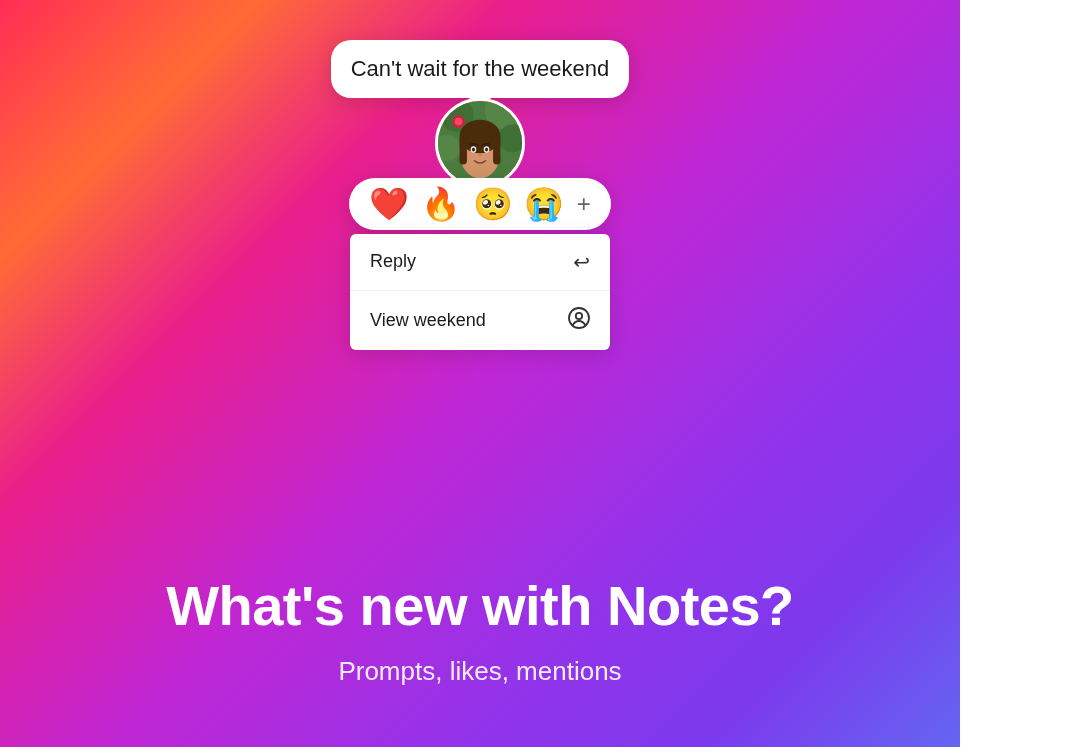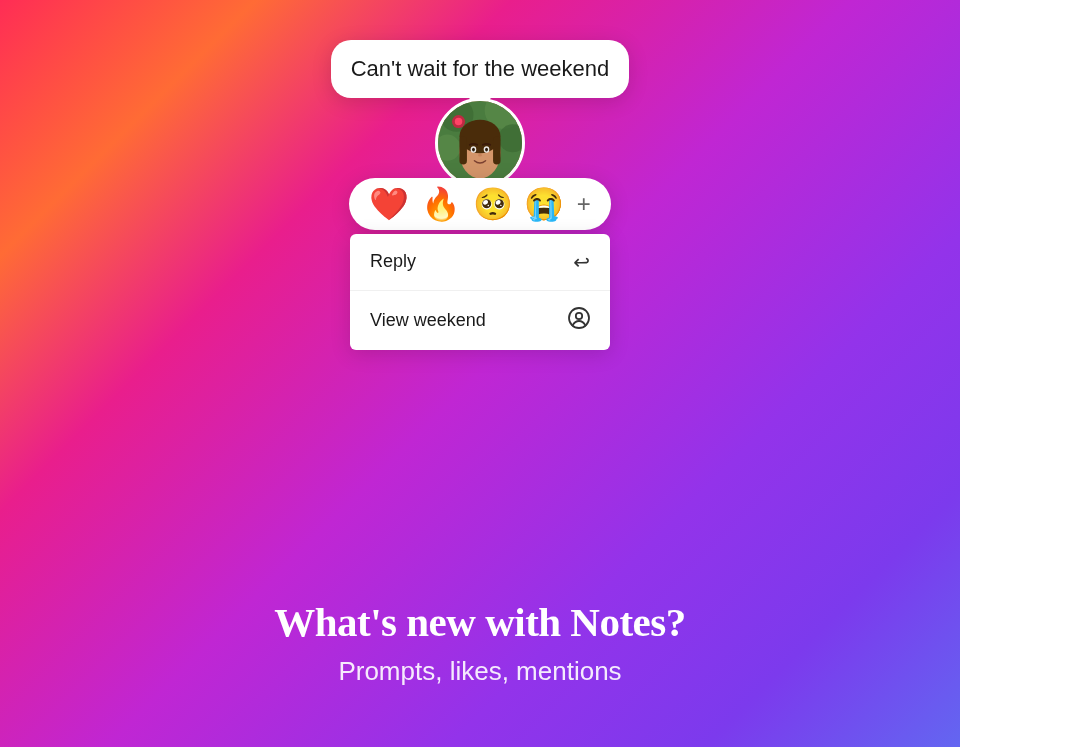--- a/index.html
+++ b/index.html
@@ -153,26 +153,25 @@
     .bottom-text {
       position: absolute;
       bottom: 60px;
       left: 0;
       right: 0;
       text-align: center;
       color: white;
     }
 
     .headline {
-      font-size: 41px;
+      font-size: 56px;
       font-weight: 800;
       color: white;
-      margin-bottom: 10px;
+      margin-bottom: 18px;
       letter-spacing: -0.5px;
-      font-family: Liberation Serif, serif;
     }
 
     .subheadline {
       font-size: 26px;
       font-weight: 400;
       color: rgba(255,255,255,0.9);
     }
   </style>
 </head>
 <body>

